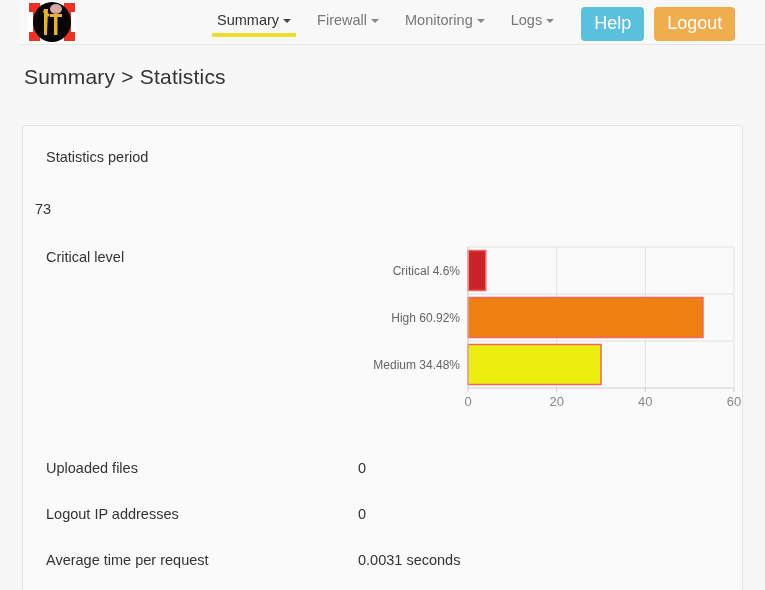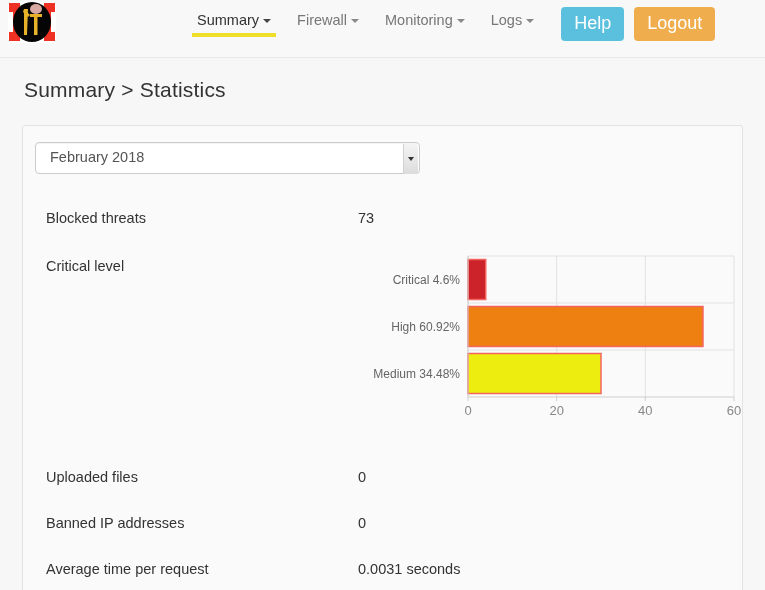--- a/index.html
+++ b/index.html
@@ -7,25 +7,26 @@
     margin: 0; padding: 0;
     width: 765px; height: 590px;
     background: #f7f7f7;
     font-family: "Liberation Sans", sans-serif;
     overflow: hidden;
   }
 
   
   .navbar {
     position: relative;
-    height: 58px;
+    height: 45px;
     background: #f8f8f8;
     border-bottom: 1px solid #e7e7e7;
     display: flex;
     align-items: flex-start;
+    margin-left: 20px;
   }
   .brand {
     width: 52px; height: 45px;
     margin-left: 6px;
     position: relative;
     flex: 0 0 auto;
   }
   .brand svg { display: block; }
 
   .nav-items {
@@ -233,30 +234,24 @@
     <button class="btn btn-help">Help</button>
     <button class="btn btn-logout">Logout</button>
   </div>
 </div>
 
 <h1 class="page-title">Summary &gt; Statistics</h1>
 
 <div class="panel">
 
   <div class="row row-period">
-    <div class="select-wrap">
-      <span class="select-value">February 2018</span>
-      <span class="select-arrow-btn">
-          <i></i>
-        </span>
-    </div>
+    <div class="row-label">Statistics period</div>
   </div>
 
   <div class="row row-blocked">
-    <div class="row-label">Blocked threats</div>
     <div class="row-value">73</div>
   </div>
 
   <div class="row row-threats">
     <div class="row-label">Critical level</div>
     <div class="chart-wrap">
       <svg class="chart-svg" id="threat-chart" width="385" height="185" viewBox="0 0 385 185">
           <rect x="110" y="2" width="266" height="141" class="plot-bg"></rect>
           <line x1="110" y1="2" x2="110" y2="143" class="gridline"></line>
           <line x1="198.66666666666666" y1="2" x2="198.66666666666666" y2="143" class="gridline"></line>
@@ -284,21 +279,21 @@
         </svg>
     </div>
   </div>
 
   <div class="row row-uploaded">
     <div class="row-label">Uploaded files</div>
     <div class="row-value">0</div>
   </div>
 
   <div class="row row-banned">
-    <div class="row-label">Banned IP addresses</div>
+    <div class="row-label">Logout IP addresses</div>
     <div class="row-value">0</div>
   </div>
 
   <div class="row row-avg">
     <div class="row-label">Average time per request</div>
     <div class="row-value">0.0031 seconds</div>
   </div>
 
 </div>
 

